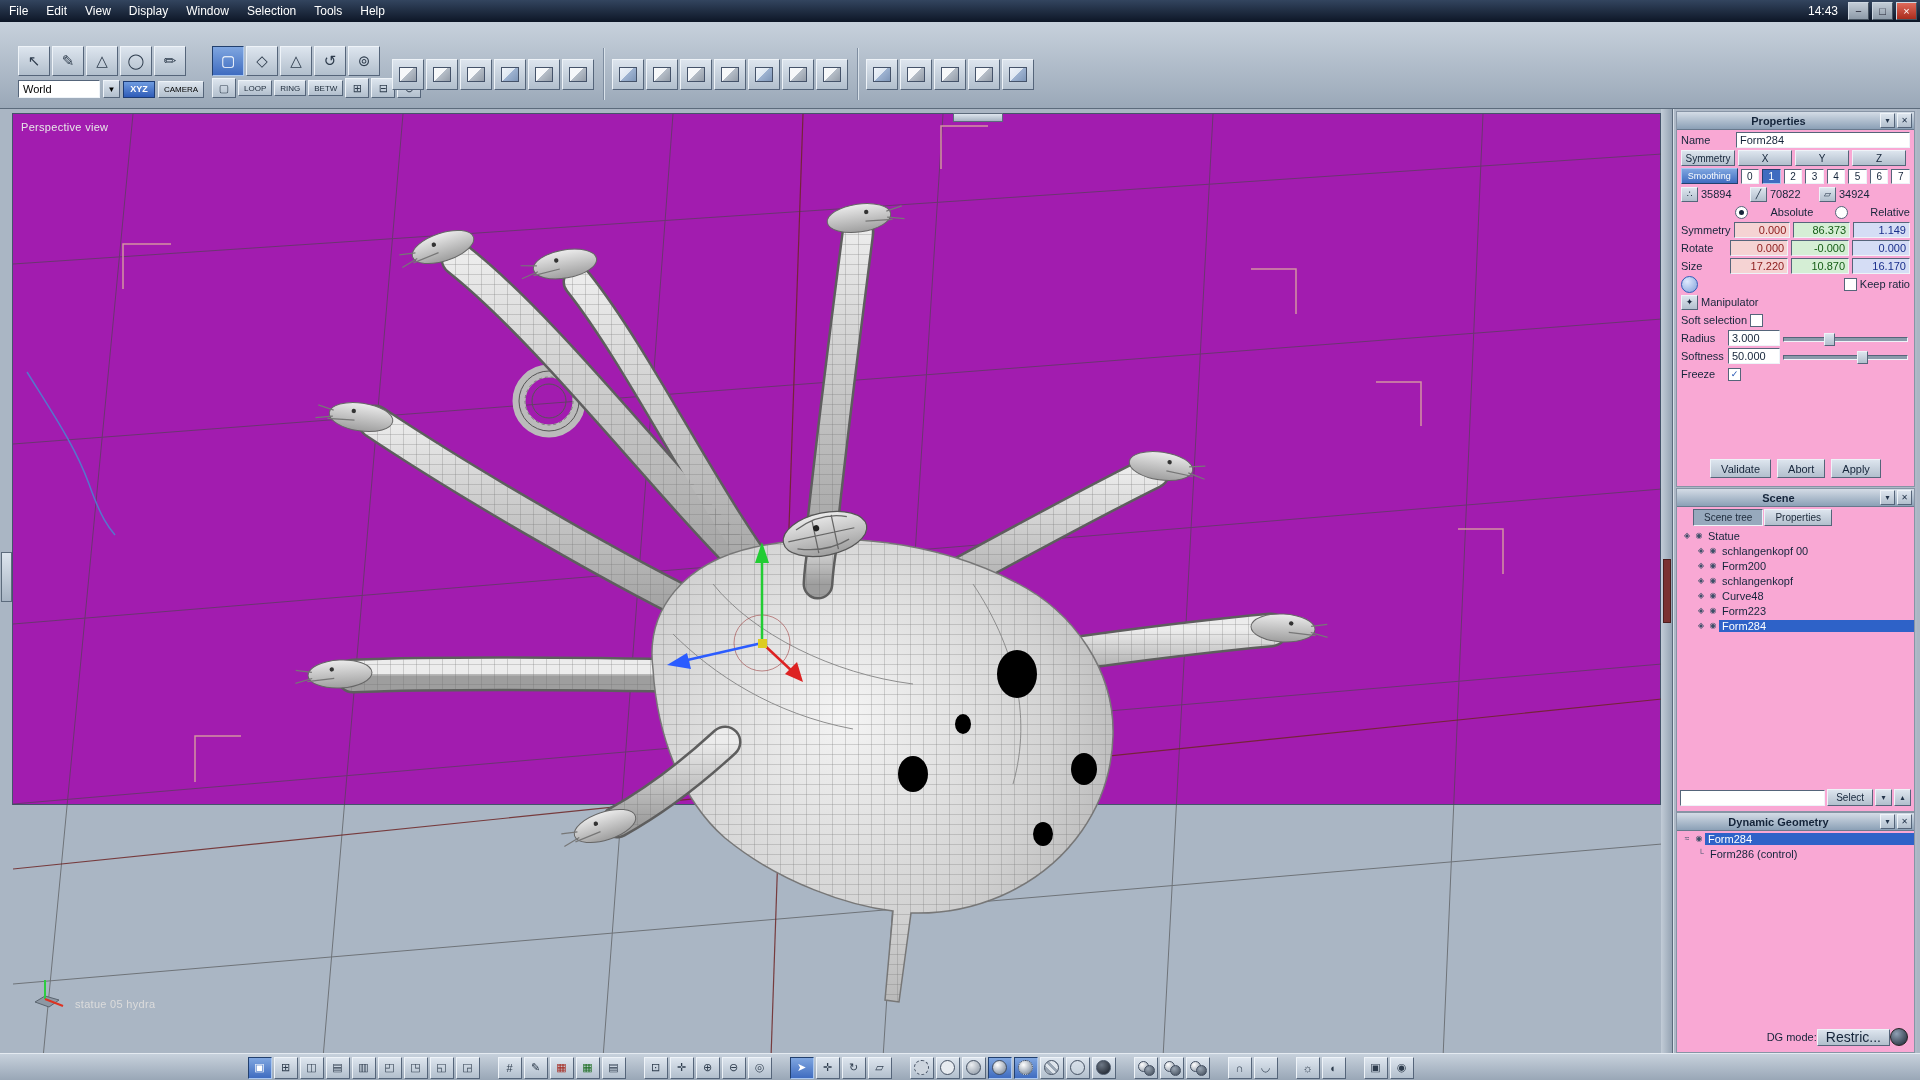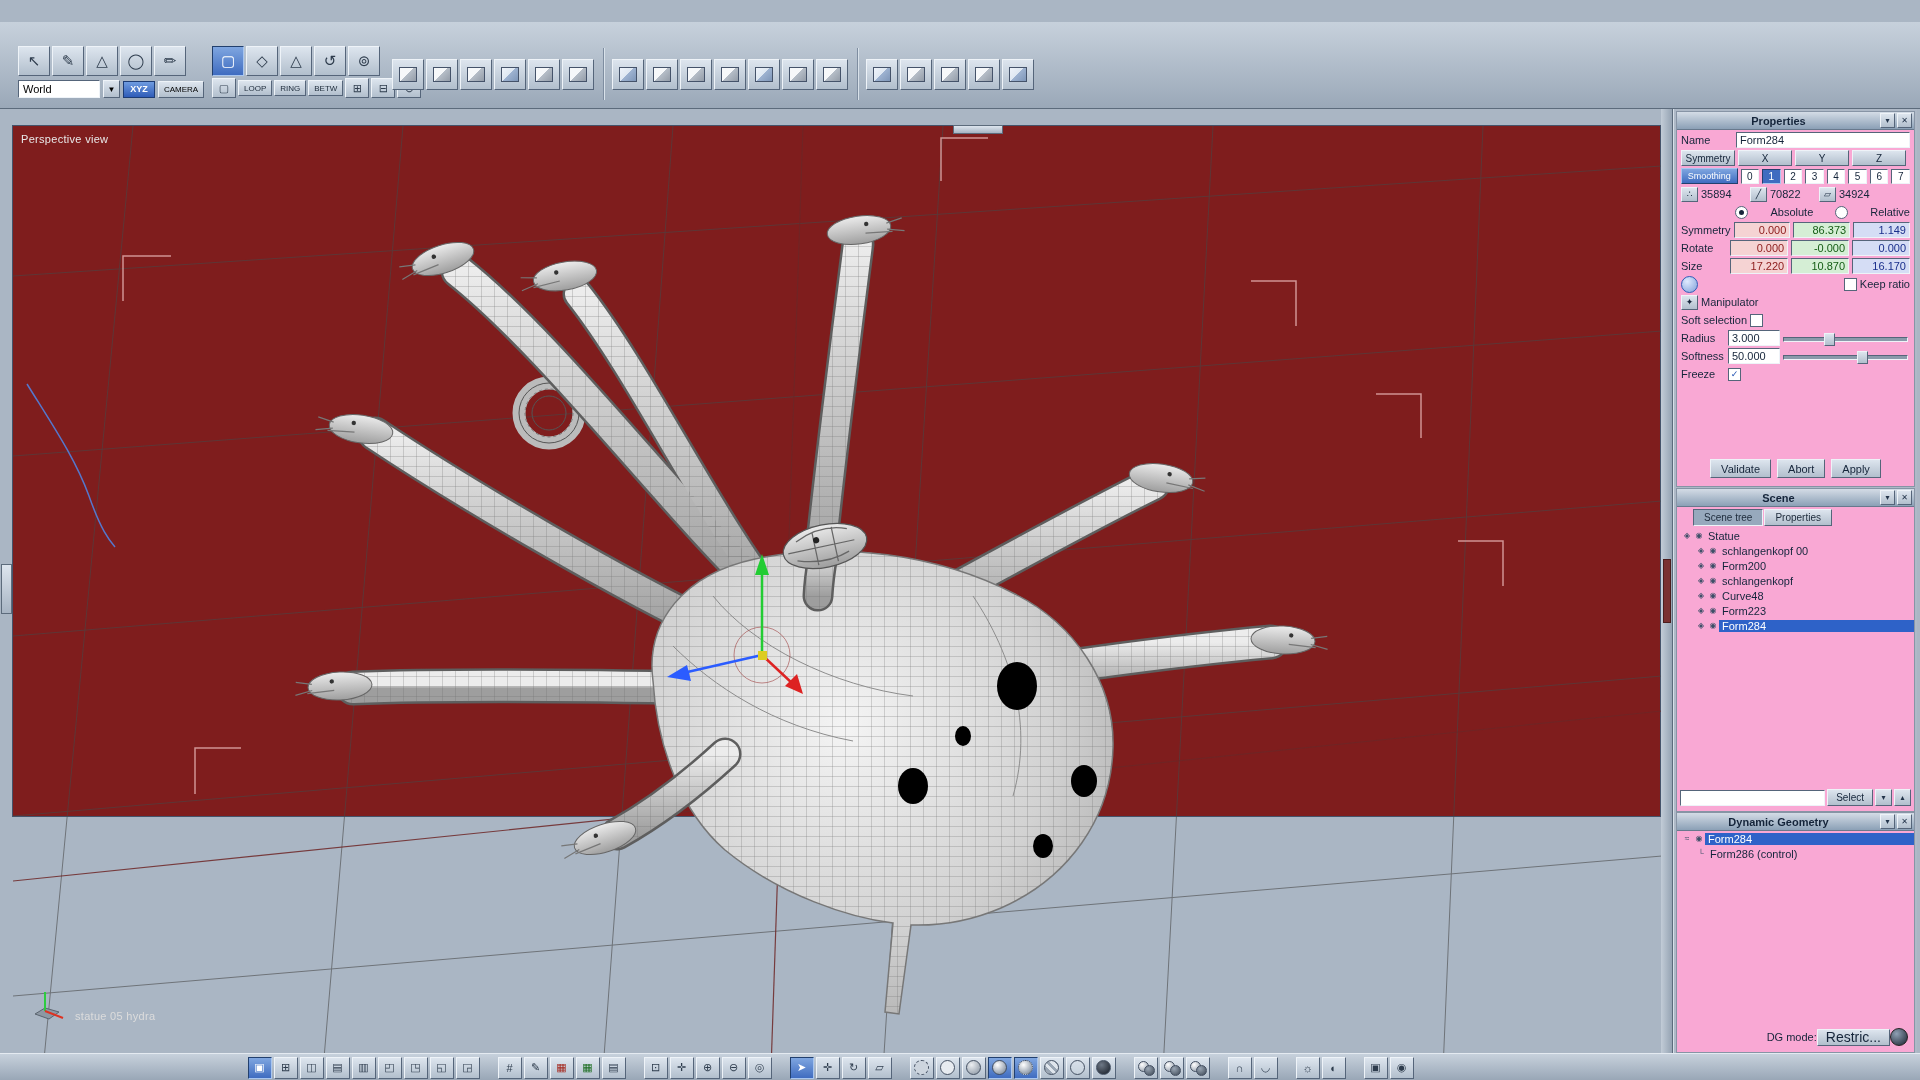--- a/index.html
+++ b/index.html
@@ -55,21 +55,21 @@
   
   #main-icons{position:absolute;left:392px;top:26px;display:flex;align-items:center;}
   .cicon{width:30px;height:29px;margin-right:2px;display:flex;align-items:center;justify-content:center;}
   .cube{width:16px;height:13px;border:1px solid #45536a;
     background:linear-gradient(135deg,#f6f8fa 0%,#f6f8fa 45%,#b7bfc9 45%,#939ca8 100%);}
   .cicon:nth-child(4n) .cube{background:linear-gradient(135deg,#eef3fa 0%,#dfe8f2 45%,#9fb4d2 45%,#7e96b8 100%);}
   .vsep{width:0;height:52px;border-left:1px solid #7e8da0;border-right:1px solid #d9e2ea;margin:0 7px;}
 
   
   #mainrow{position:absolute;left:0;top:109px;width:1920px;height:944px;}
-  #viewport{position:absolute;left:12px;top:16px;width:1649px;height:692px;background:#7f1d1d;
+  #viewport{position:absolute;left:12px;top:4px;width:1649px;height:692px;background:#a21caf;
     border:1px solid #45536a;box-sizing:border-box;}
   #viewport svg{position:absolute;left:0;top:0;}
   .vp-label{position:absolute;color:#e8e8e8;font-size:11px;letter-spacing:.3px;}
   #view-label{left:8px;top:7px;}
   #object-label{left:62px;top:884px;color:#dcdcdc;}
   .handle{position:absolute;background:linear-gradient(#dde5ee,#a7b4c3);border:1px solid #5c6b7c;}
   #handle-top{left:940px;top:-1px;width:48px;height:7px;}
   #handle-left{left:-12px;top:438px;width:9px;height:48px;}
   #vdivider{position:absolute;left:1661px;top:0;width:12px;height:944px;
     background:linear-gradient(90deg,#c2ccd7,#95a3b3);border-right:1px solid #5c6b7c;box-sizing:border-box;}
@@ -163,20 +163,35 @@
   .pairwrap{position:relative;width:16px;height:14px;}
   .pairwrap i{position:absolute;width:9px;height:9px;border-radius:50%;border:1px solid #445062;
     background:radial-gradient(circle at 35% 30%,#fff,#8b97a6);}
   .pairwrap i:last-child{left:6px;top:4px;background:radial-gradient(circle at 35% 30%,#9aa6b4,#3c4755);}
 </style>
 </head>
 <body>
 
 <div id="app">
 
+  <div id="menubar">
+    <span class="menu-item">File</span>
+    <span class="menu-item">Edit</span>
+    <span class="menu-item">View</span>
+    <span class="menu-item">Display</span>
+    <span class="menu-item">Window</span>
+    <span class="menu-item">Selection</span>
+    <span class="menu-item">Tools</span>
+    <span class="menu-item">Help</span>
+    <span class="spacer"></span>
+    <span id="clock">14:43</span>
+    <span class="wbtn">−</span>
+    <span class="wbtn">□</span>
+    <span class="wbtn close">×</span>
+  </div>
 
   <div id="toolbar">
     <div id="tool-cluster1">
       <span class="ticon raised">↖</span>
       <span class="ticon raised">✎</span>
       <span class="ticon raised">△</span>
       <span class="ticon raised">◯</span>
       <span class="ticon raised">✏</span>
     </div>
     <div id="world-row">

